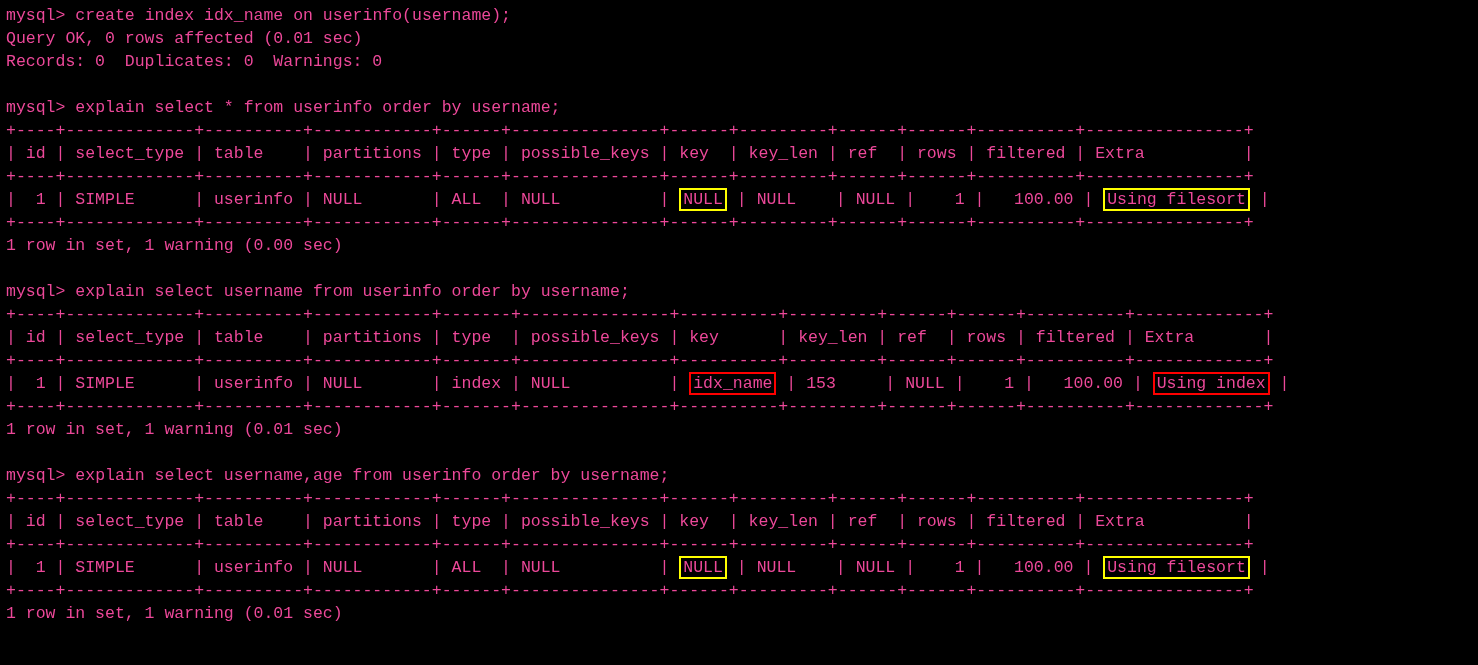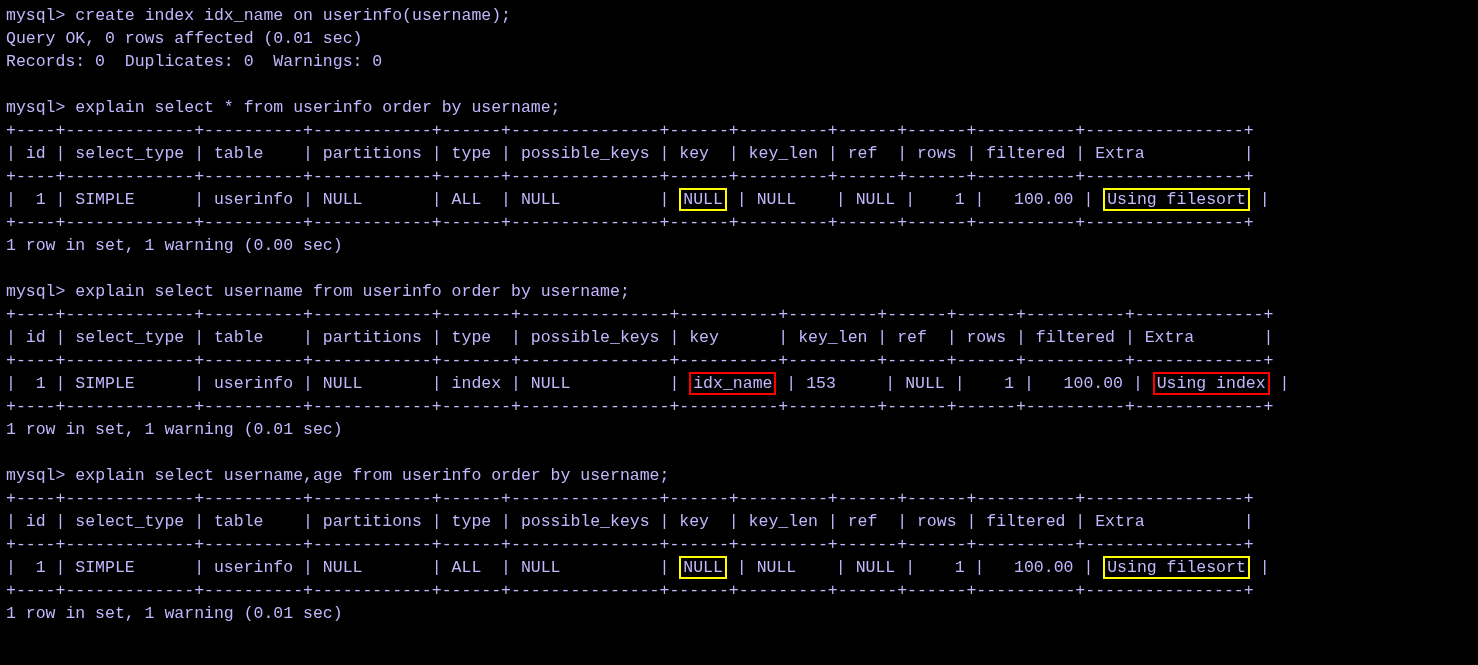--- a/index.html
+++ b/index.html
@@ -9,21 +9,21 @@
     width: 1478px;
     height: 665px;
     overflow: hidden;
   }
   pre.terminal {
     margin: 0;
     padding: 4px 6px;
     font-family: "Consolas", "Menlo", "Courier New", monospace;
     font-size: 16.5px;
     line-height: 23px;
-    color: #c4b5fd;
+    color: #ec4899;
     white-space: pre;
   }
   .hl-yellow {
     border: 2px solid #ffff00;
     padding: 0 2px;
     display: inline-block;
     line-height: 19px;
   }
   .hl-red {
     border: 2px solid #ff0000;

